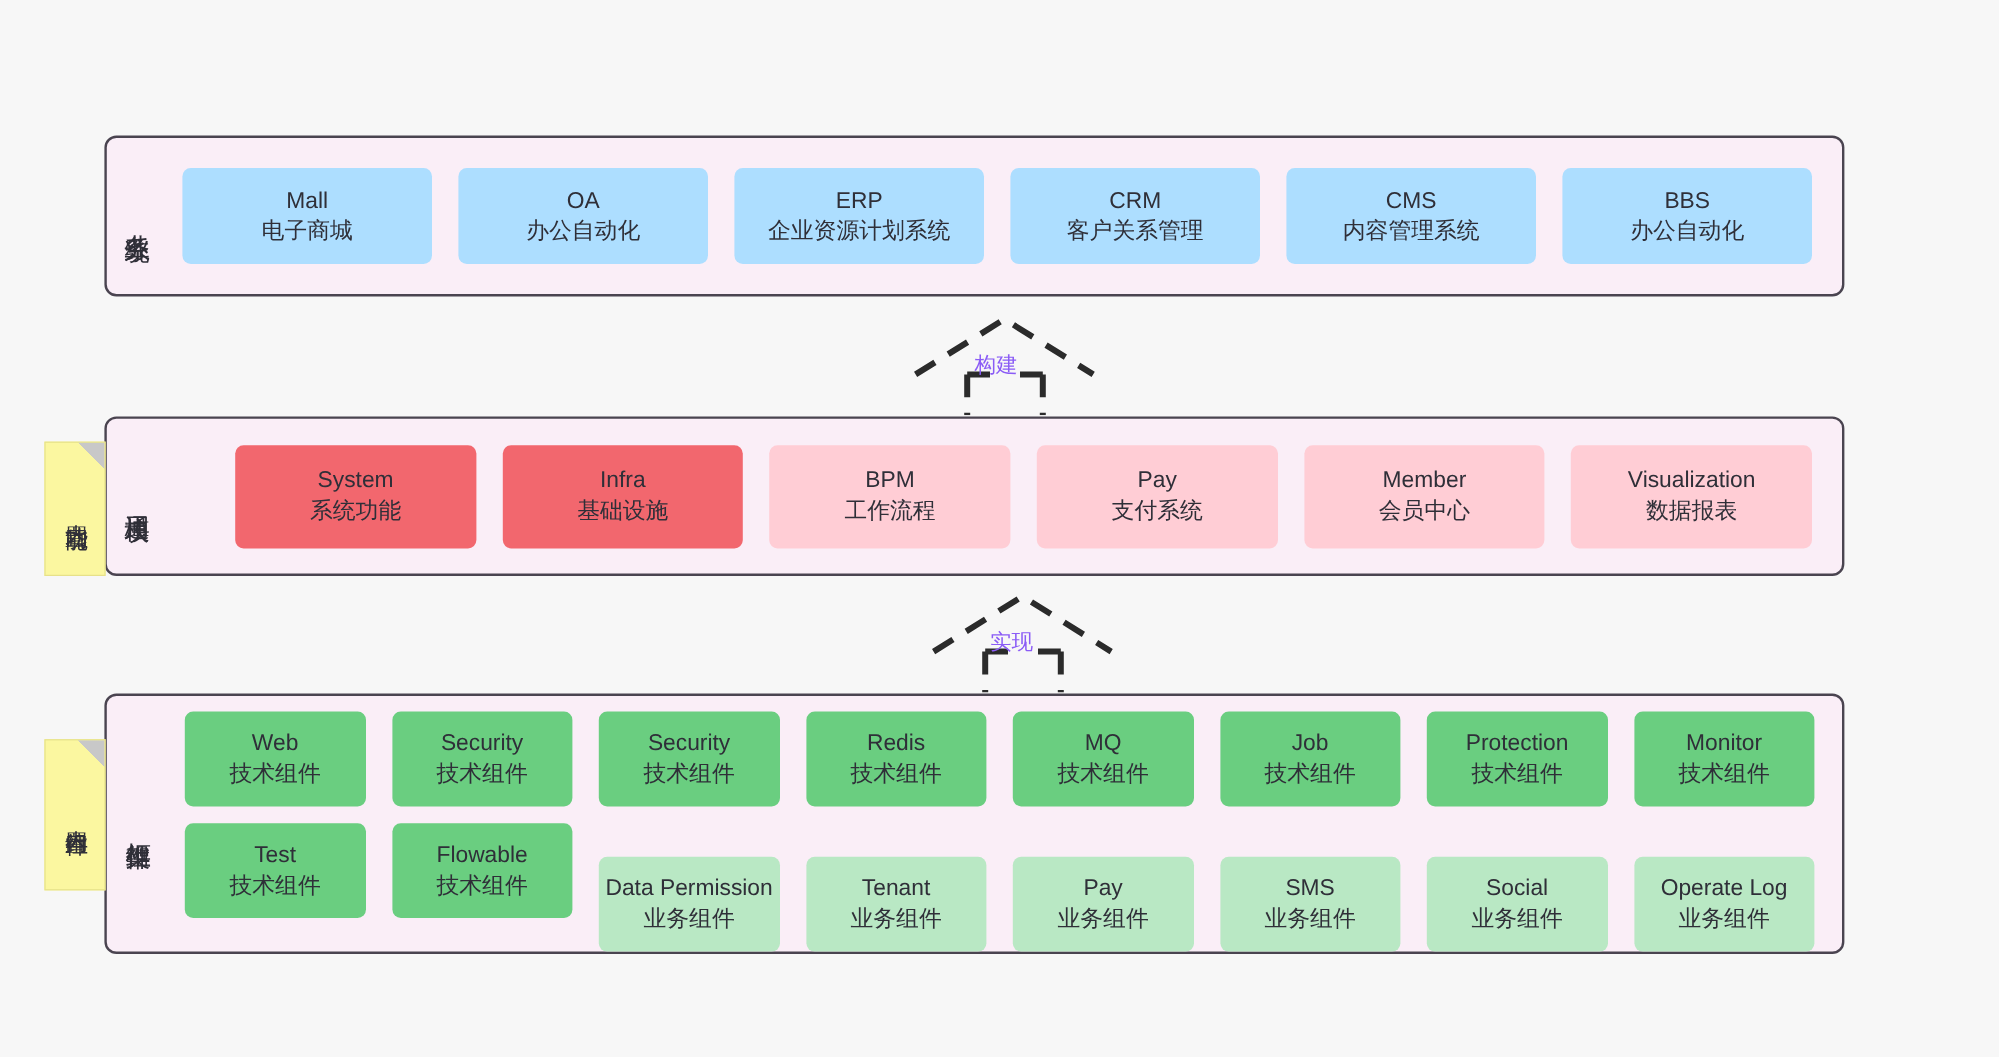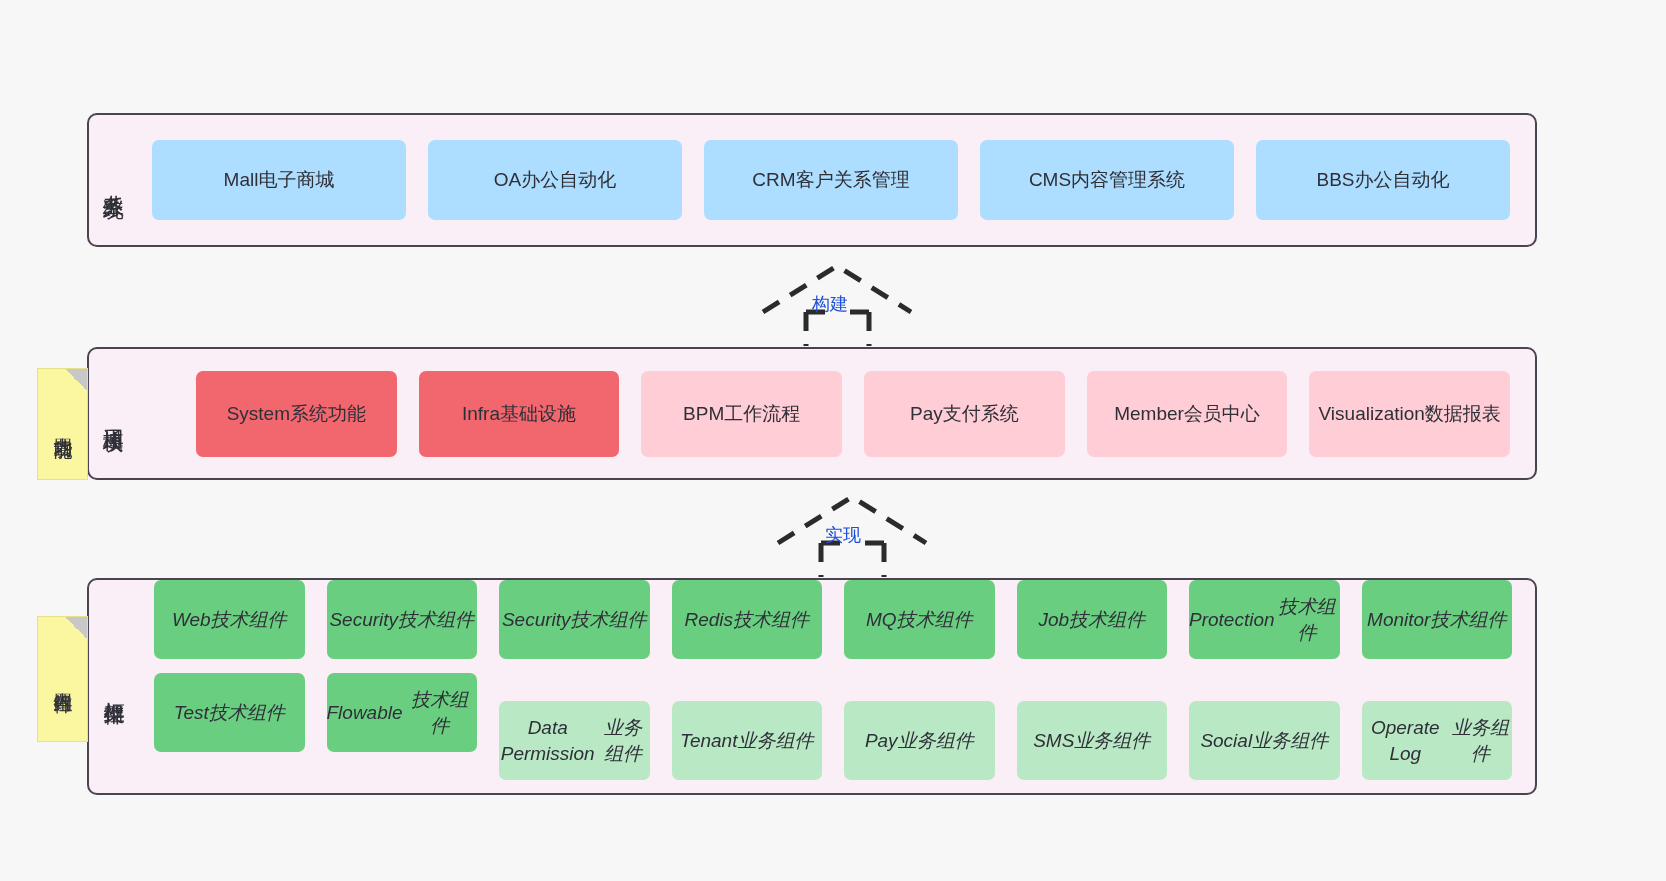--- a/index.html
+++ b/index.html
@@ -39,36 +39,35 @@
   .band-boxes {
     flex: 1 1 auto;
     display: flex;
     align-items: center;
     justify-content: flex-start;
     gap: 0;
     padding: 0 14px 0 4px;
   }
   .band-boxes.two-rows {
     flex-direction: column;
-    justify-content: flex-start;
+    justify-content: flex-end;
     gap: 14px;
     padding: 0 12px 0 4px;
-    font-style: italic;
   }
   .row {
     display: flex;
     width: 100%;
     gap: 0;
   }
 
   
   .node {
     border-radius: 7px;
     display: flex;
-    flex-direction: row;
+    flex-direction: column;
     align-items: center;
     justify-content: center;
     text-align: center;
     font-size: 19px;
     line-height: 1.32;
     color: #2f2f38;
     margin: 0 11px;
     flex: 1 1 0;
   }
   .node .ttl { display: block; }
@@ -113,21 +112,21 @@
   #note-module { left: 37px; top: 368px; width: 51px; height: 112px; }
   #note-frame  { left: 37px; top: 616px; width: 51px; height: 126px; }
 
   
   .arrow { position: absolute; z-index: 2; }
   #arrow-build { left: 745px; top: 258px; width: 185px; height: 88px; }
   #arrow-impl  { left: 760px; top: 489px; width: 185px; height: 88px; }
   .arrow-label {
     position: absolute;
     font-size: 18px;
-    color: #1d4ed8;
+    color: #8b5cf6;
     background: transparent;
     white-space: nowrap;
     z-index: 4;
   }
   #label-build { left: 812px; top: 292px; }
   #label-impl  { left: 825px; top: 523px; text-align: right; }
 </style>
 </head>
 <body>
 
@@ -136,20 +135,24 @@
   <div class="band layer-business" id="band-business">
     <div class="band-label">业务系统</div>
     <div class="band-boxes">
       <div class="node">
         <span class="ttl">Mall</span>
         <span class="sub">电子商城</span>
       </div>
       <div class="node">
         <span class="ttl">OA</span>
         <span class="sub">办公自动化</span>
+      </div>
+      <div class="node">
+        <span class="ttl">ERP</span>
+        <span class="sub">企业资源计划系统</span>
       </div>
       <div class="node">
         <span class="ttl">CRM</span>
         <span class="sub">客户关系管理</span>
       </div>
       <div class="node">
         <span class="ttl">CMS</span>
         <span class="sub">内容管理系统</span>
       </div>
       <div class="node">

